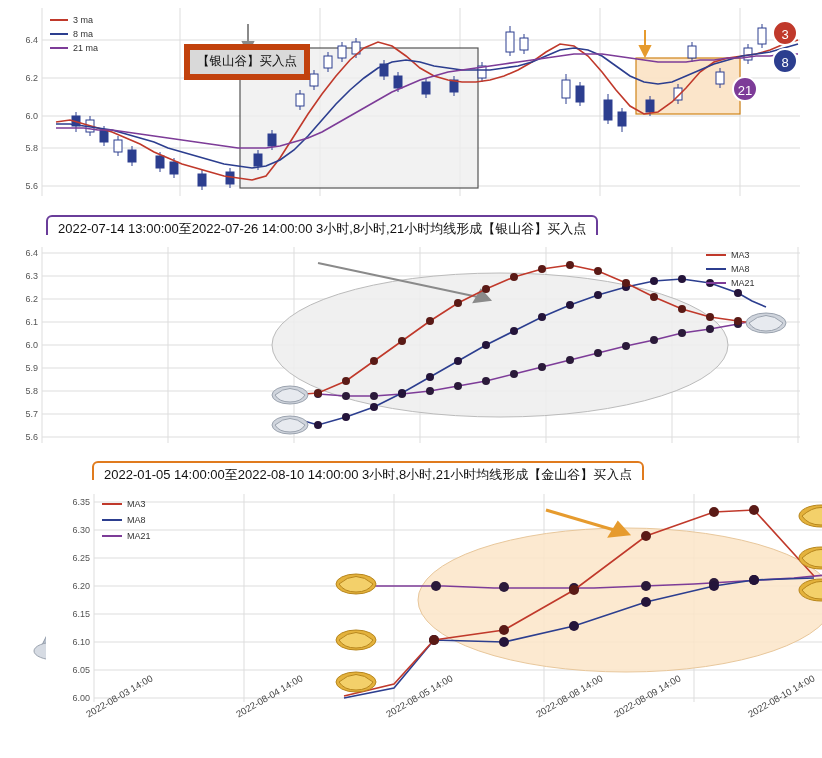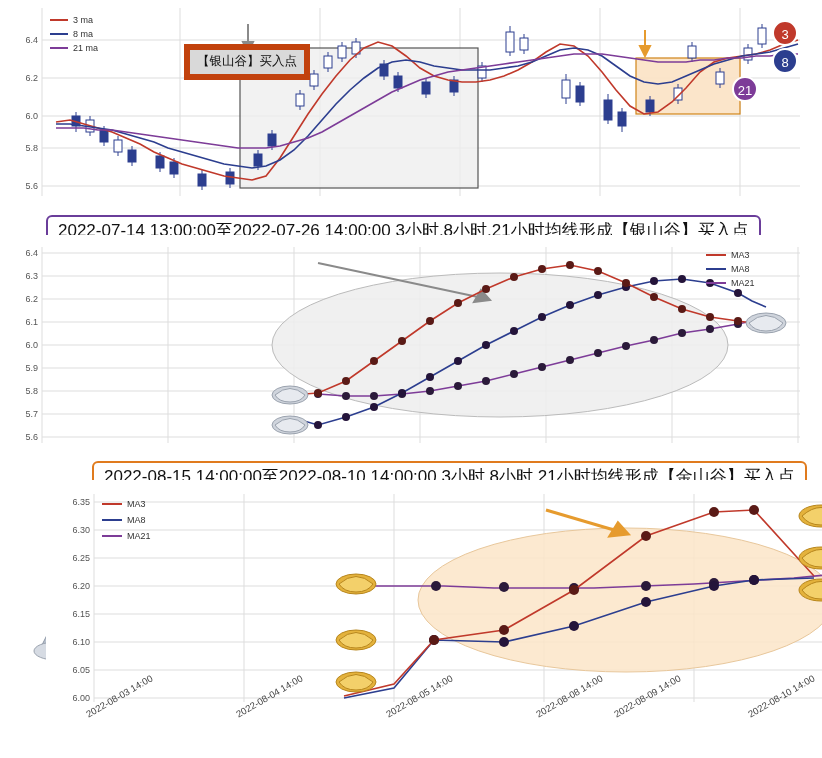--- a/index.html
+++ b/index.html
@@ -34,21 +34,21 @@
     font-size: 9px;
     fill: #333333;
     font-family: "Liberation Sans", sans-serif;
   }
 
   
   .banner {
     position: absolute;
     box-sizing: border-box;
     border-radius: 6px;
-    font-size: 17px;
+    font-size: 13px;
     line-height: 1.1;
     padding: 5px 10px 6px 10px;
     white-space: nowrap;
     background: #ffffff;
   }
   #banner-silver {
     left: 46px;
     top: 215px;
     border: 2px solid #6a3d9a;
     color: #111111;
@@ -394,21 +394,21 @@
       <circle cx="126" cy="68" r="6" fill="#2b2b2b"></circle>
       <circle cx="104" cy="66" r="2" fill="#ffffff"></circle>
       <circle cx="128" cy="66" r="2" fill="#ffffff"></circle>
       <ellipse cx="114" cy="84" rx="8" ry="6" fill="#3a3a3a"></ellipse>
       <path d="M100 92 q14 14 28 0 q-10 16 -28 0Z" fill="#8a3a3a"></path>
       <ellipse cx="114" cy="98" rx="7" ry="9" fill="#e77c88"></ellipse>
     </g>
   </svg>
 </div>
 
-<div class="banner" id="banner-gold">2022-08-15 14:00:00至2022-08-10 14:00:00 3小时,8小时,21小时均线形成【金山谷】买入点</div>
+<div class="banner" id="banner-gold">2022-01-05 14:00:00至2022-08-10 14:00:00 3小时,8小时,21小时均线形成【金山谷】买入点</div>
 
 <div class="panel" id="panel-gold">
   <svg width="822" height="278">
     <rect x="0" y="0" width="822" height="278" fill="#ffffff"></rect>
     <g stroke="#dddddd" stroke-width="1">
       <line x1="48" y1="22" x2="800" y2="22"></line>
       <line x1="48" y1="50" x2="800" y2="50"></line>
       <line x1="48" y1="78" x2="800" y2="78"></line>
       <line x1="48" y1="106" x2="800" y2="106"></line>
       <line x1="48" y1="134" x2="800" y2="134"></line>

